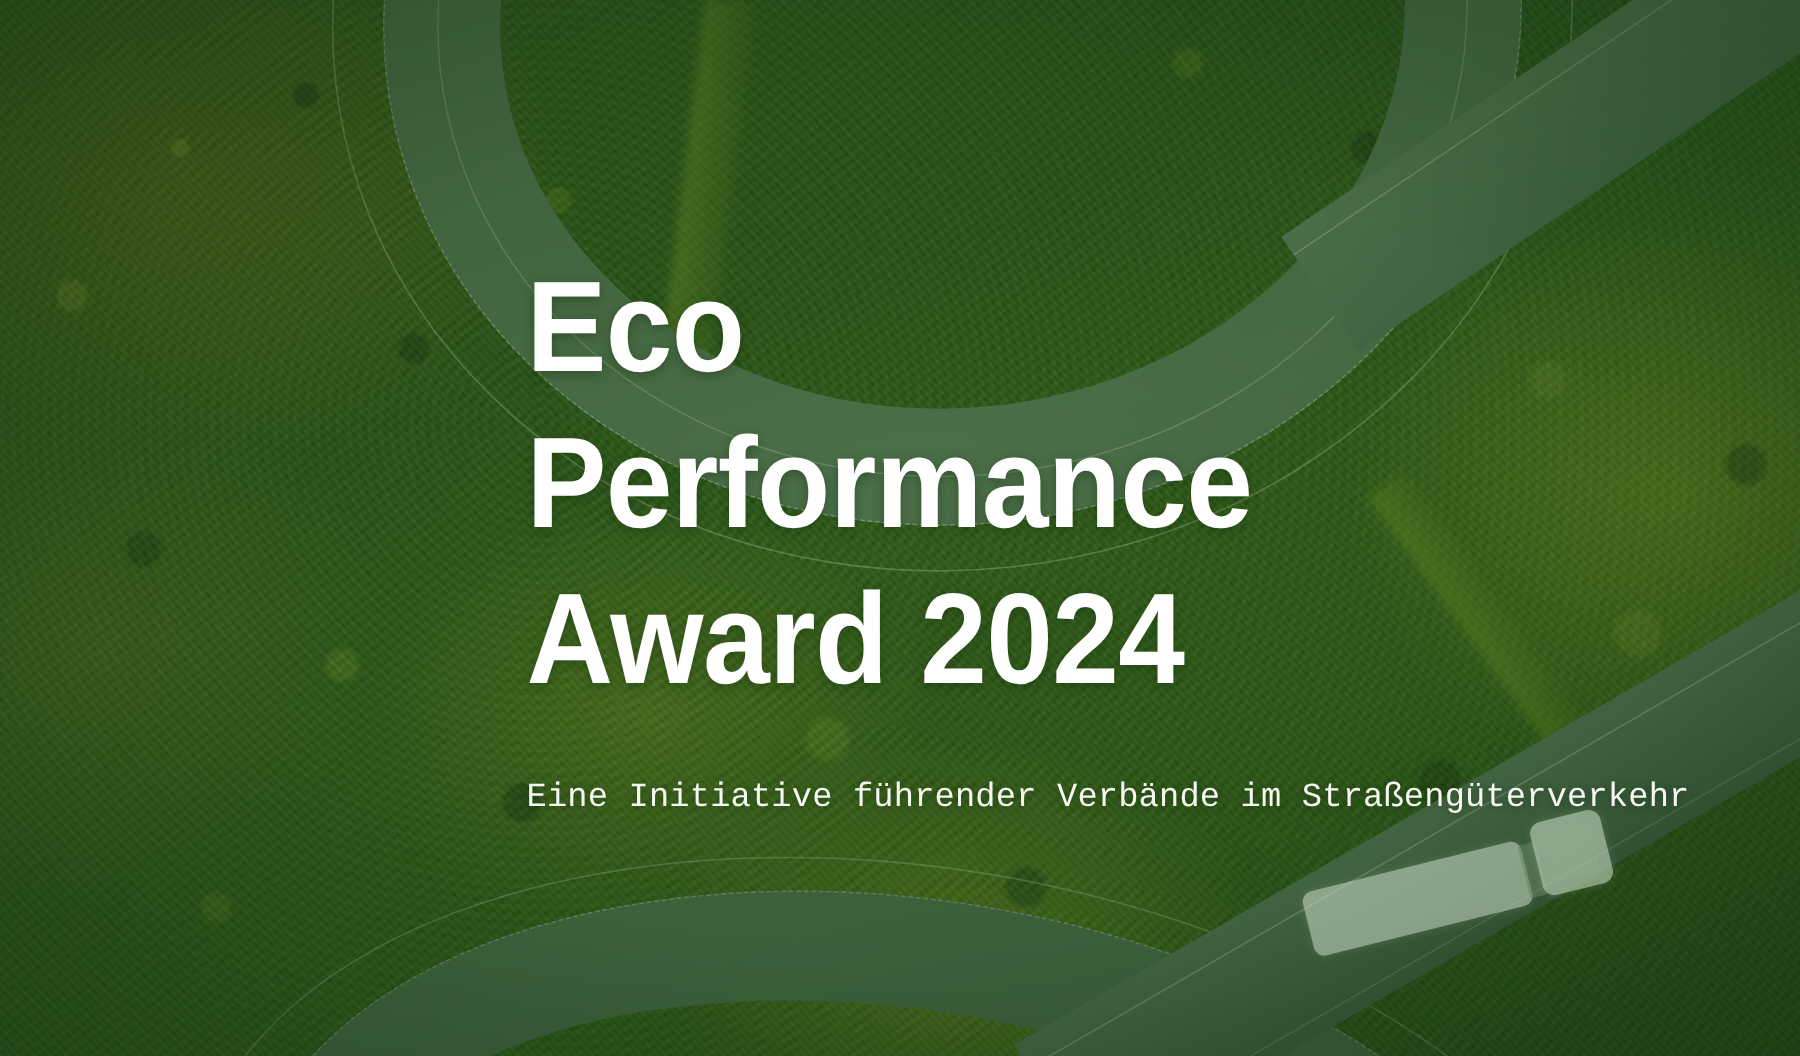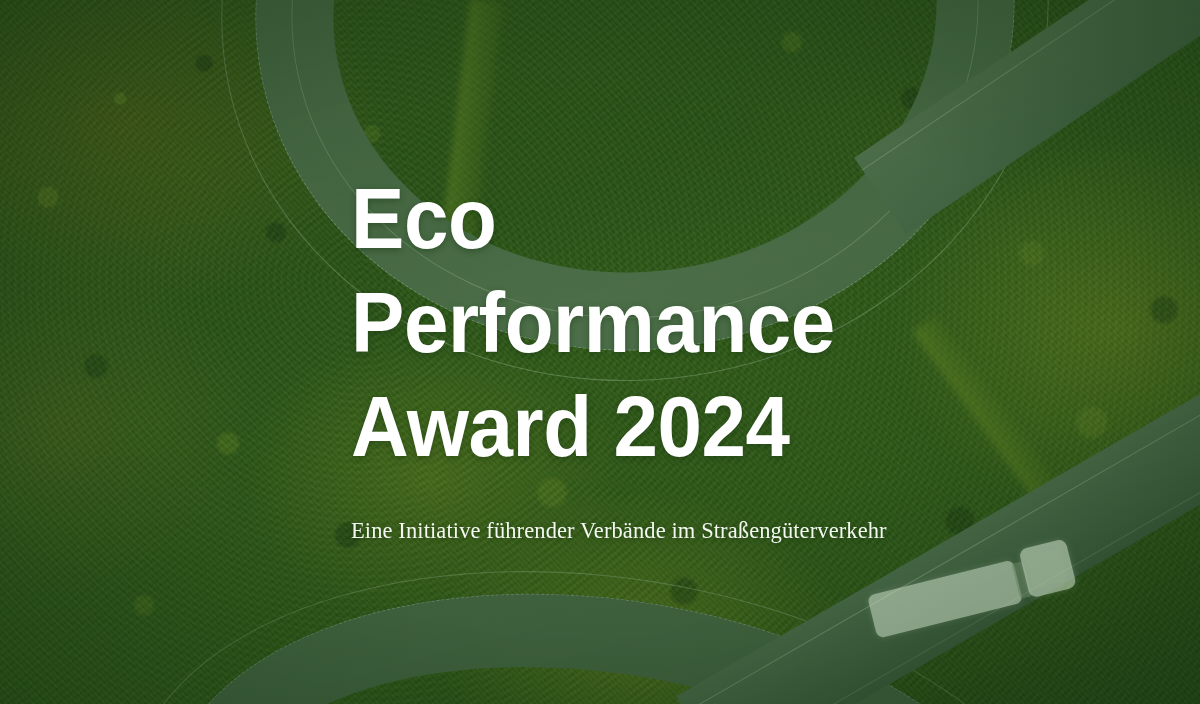--- a/index.html
+++ b/index.html
@@ -211,21 +211,21 @@
     line-height:104px;
     letter-spacing:-0.5px;
     color:#ffffff;
     text-shadow:0 2px 7px rgba(20,50,15,.45);
     white-space:nowrap;
     transform:scaleX(.93);
     transform-origin:left center;
   }
   .subtitle {
     margin-top:38px;
-    font-family:Liberation Serif, serif;
+    font-family:Liberation Mono, monospace;
     font-weight:normal;
     font-size:22.5px;
     line-height:30px;
     letter-spacing:.1px;
     color:#f4f8f0;
     text-shadow:0 1px 5px rgba(20,50,15,.5);
     white-space:nowrap;
   }
 </style>
 </head>

